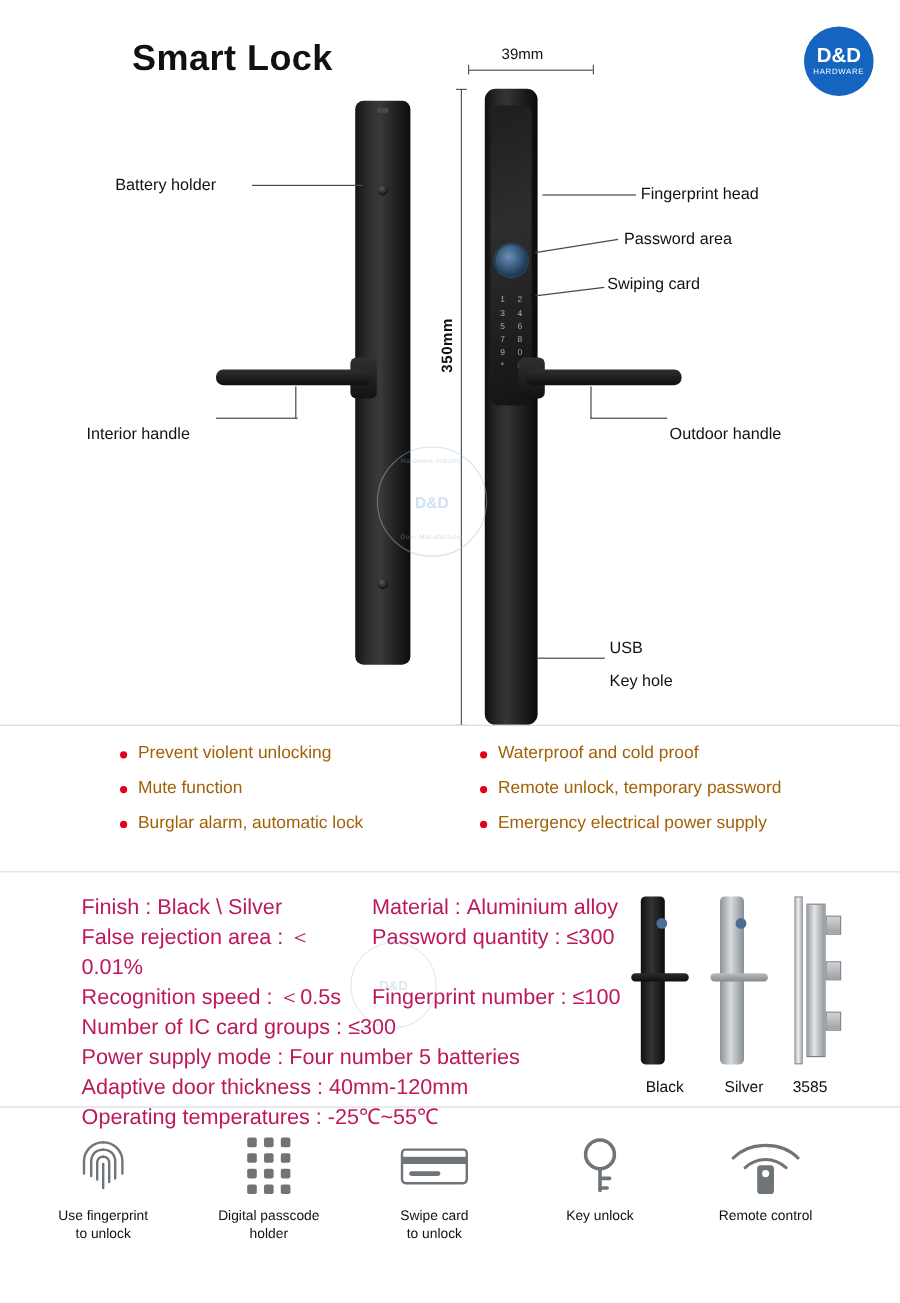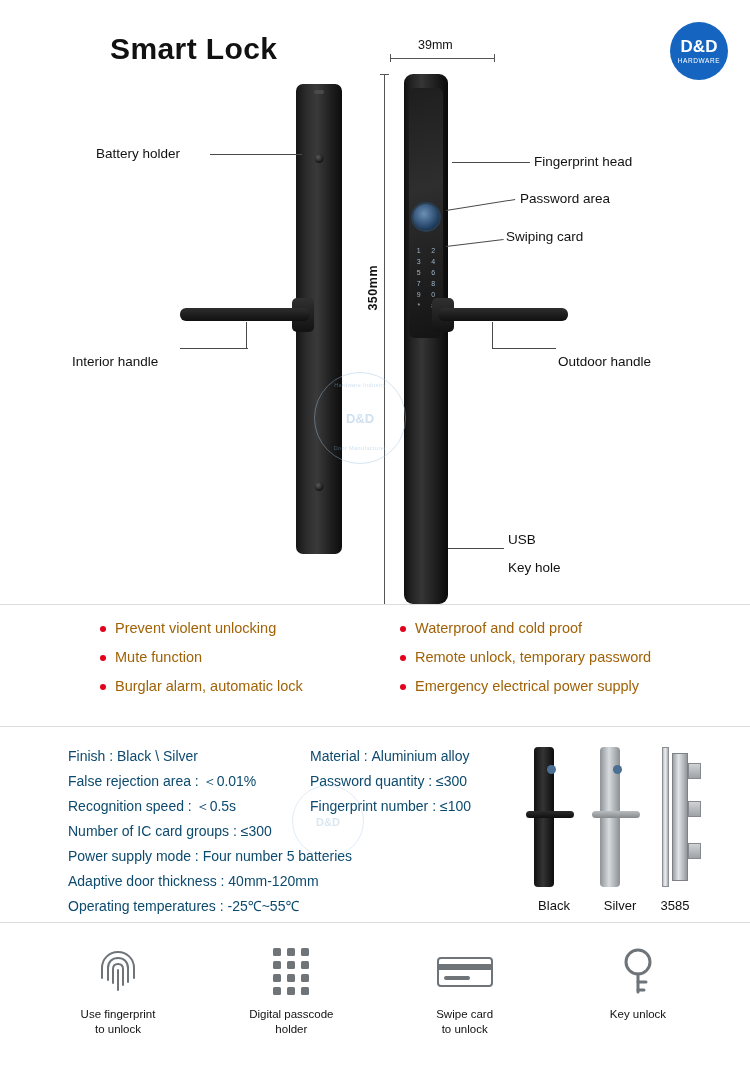--- a/index.html
+++ b/index.html
@@ -161,21 +161,21 @@
     width: 6px; height: 6px; border-radius: 50%;
     background: #e2001a; margin: 6px 9px 0 0; flex: 0 0 auto;
   }
 
   .hr { position:absolute; left:0; width:750px; height:1px; background:#dcdcdc; }
 
   
   .specs { position: absolute; left: 0; top: 730px; width: 750px; height: 190px; }
   .spec-text {
     position: absolute; left: 68px; top: 14px; width: 470px;
-    color: #0c4a6e; font-size: 14px; line-height: 25px;
+    color: #be185d; font-size: 18px; line-height: 25px;
   }
   .spec-row { display: flex; }
   .spec-col-a { width: 242px; }
   .spec-col-b { flex: 1; }
 
   .variants {
     position: absolute; right: 28px; top: 8px; width: 196px; height: 175px;
   }
   .variant { position: absolute; bottom: 26px; }
   .variant-cap {
@@ -207,21 +207,21 @@
     border: 1px solid #8b8f93;
   }
   .mortise-bolt {
     position:absolute; left: 30px; width: 13px; height: 16px;
     background: linear-gradient(180deg,#cfd3d6,#9ea2a6);
     border: 1px solid #85898d;
   }
 
   
   .icons { position: absolute; left: 0; top: 925px; width: 750px; height: 160px; }
-  .icon-row { display: flex; justify-content: space-between; padding: 16px 58px 0 64px; }
+  .icon-row { display: flex; justify-content: space-between; padding: 16px 58px 0 32px; }
   .icon-cell { width: 108px; text-align: center; }
   .icon-art { height: 62px; display:flex; align-items:center; justify-content:center; }
   .icon-cap { font-size: 11.5px; line-height: 15px; color: #111; margin-top: 4px; }
 </style>
 </head>
 <body>
 
 <div class="title">Smart Lock</div>
 
 <div class="brand">
@@ -494,16 +494,30 @@
           <path d="M20 36h8"></path>
           <path d="M20 44h6"></path>
         </svg>
       </div>
       <div class="icon-cap">
         <div>Key unlock</div>
         <div></div>
       </div>
     </div>
 
+    <div class="icon-cell">
+      <div class="icon-art">
+        <svg width="62" height="50" viewBox="0 0 62 50" fill="none">
+          <path d="M4 18c14-14 40-14 54 0" stroke="#6f7479" stroke-width="2.6" stroke-linecap="round"></path>
+          <path d="M14 26c10-9 24-9 34 0" stroke="#6f7479" stroke-width="2.6" stroke-linecap="round"></path>
+          <rect x="24" y="24" width="14" height="24" rx="3" fill="#6f7479"></rect>
+          <circle cx="31" cy="31" r="3" fill="#ffffff"></circle>
+        </svg>
+      </div>
+      <div class="icon-cap">
+        <div>Remote control</div>
+        <div></div>
+      </div>
+    </div>
 
 
   </div>
 </div>
 
 </body></html>

